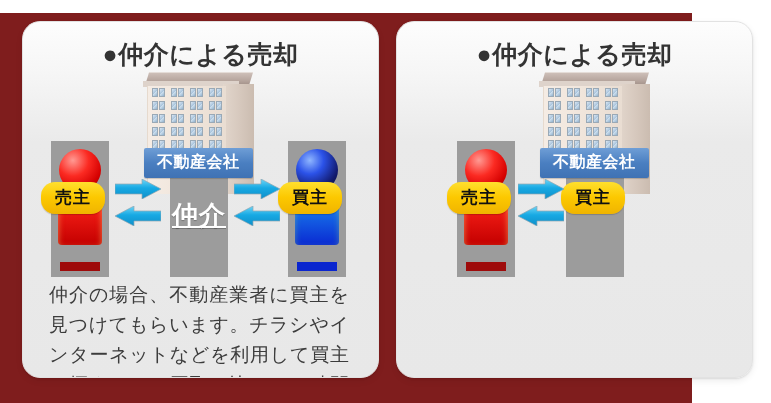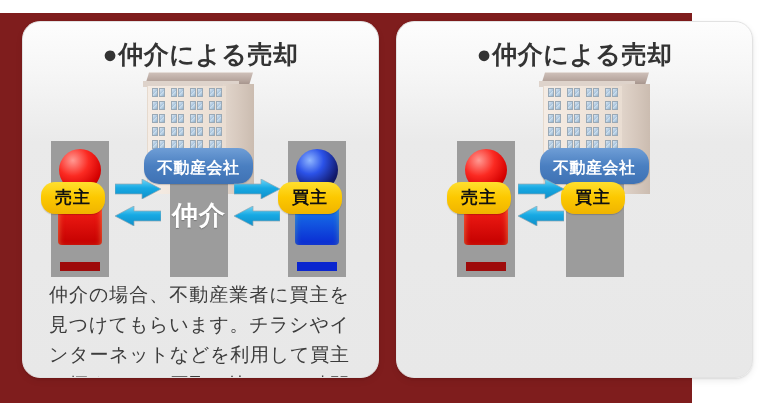--- a/index.html
+++ b/index.html
@@ -185,39 +185,40 @@
     background: linear-gradient(180deg, #ffdf2e 0%, #fcc800 48%, #f0b400 100%);
     color: #111111;
     font-size: 17px;
     font-weight: bold;
     letter-spacing: 1px;
     white-space: nowrap;
     box-shadow: 0 1px 1px rgba(0,0,0,0.18);
   }
   .badge-blue {
     position: absolute;
-    padding: 10px 13px 5px;
-    border-radius: 15px;
+    padding: 4px 13px 5px;
+    border-radius: 2px;
     background: linear-gradient(180deg, #6f9ed6 0%, #4a7fc1 50%, #3f72b4 100%);
     color: #ffffff;
     font-size: 16px;
     font-weight: bold;
     letter-spacing: 0.5px;
     white-space: nowrap;
     box-shadow: 0 1px 1px rgba(0,0,0,0.18);
   }
   .col-label {
     position: absolute;
     left: 0; width: 100%;
     text-align: center;
     color: #ffffff;
     font-size: 26px;
     font-weight: bold;
     letter-spacing: 1px;
     text-shadow: 0 1px 1px rgba(0,0,0,0.25);
+    text-decoration: underline;
   }
 
   
   .arrow { position: absolute; width: 46px; height: 20px; }
   .arrow svg { display: block; width: 100%; height: 100%; }
 
   
   .caption {
     position: absolute;
     left: 26px;

